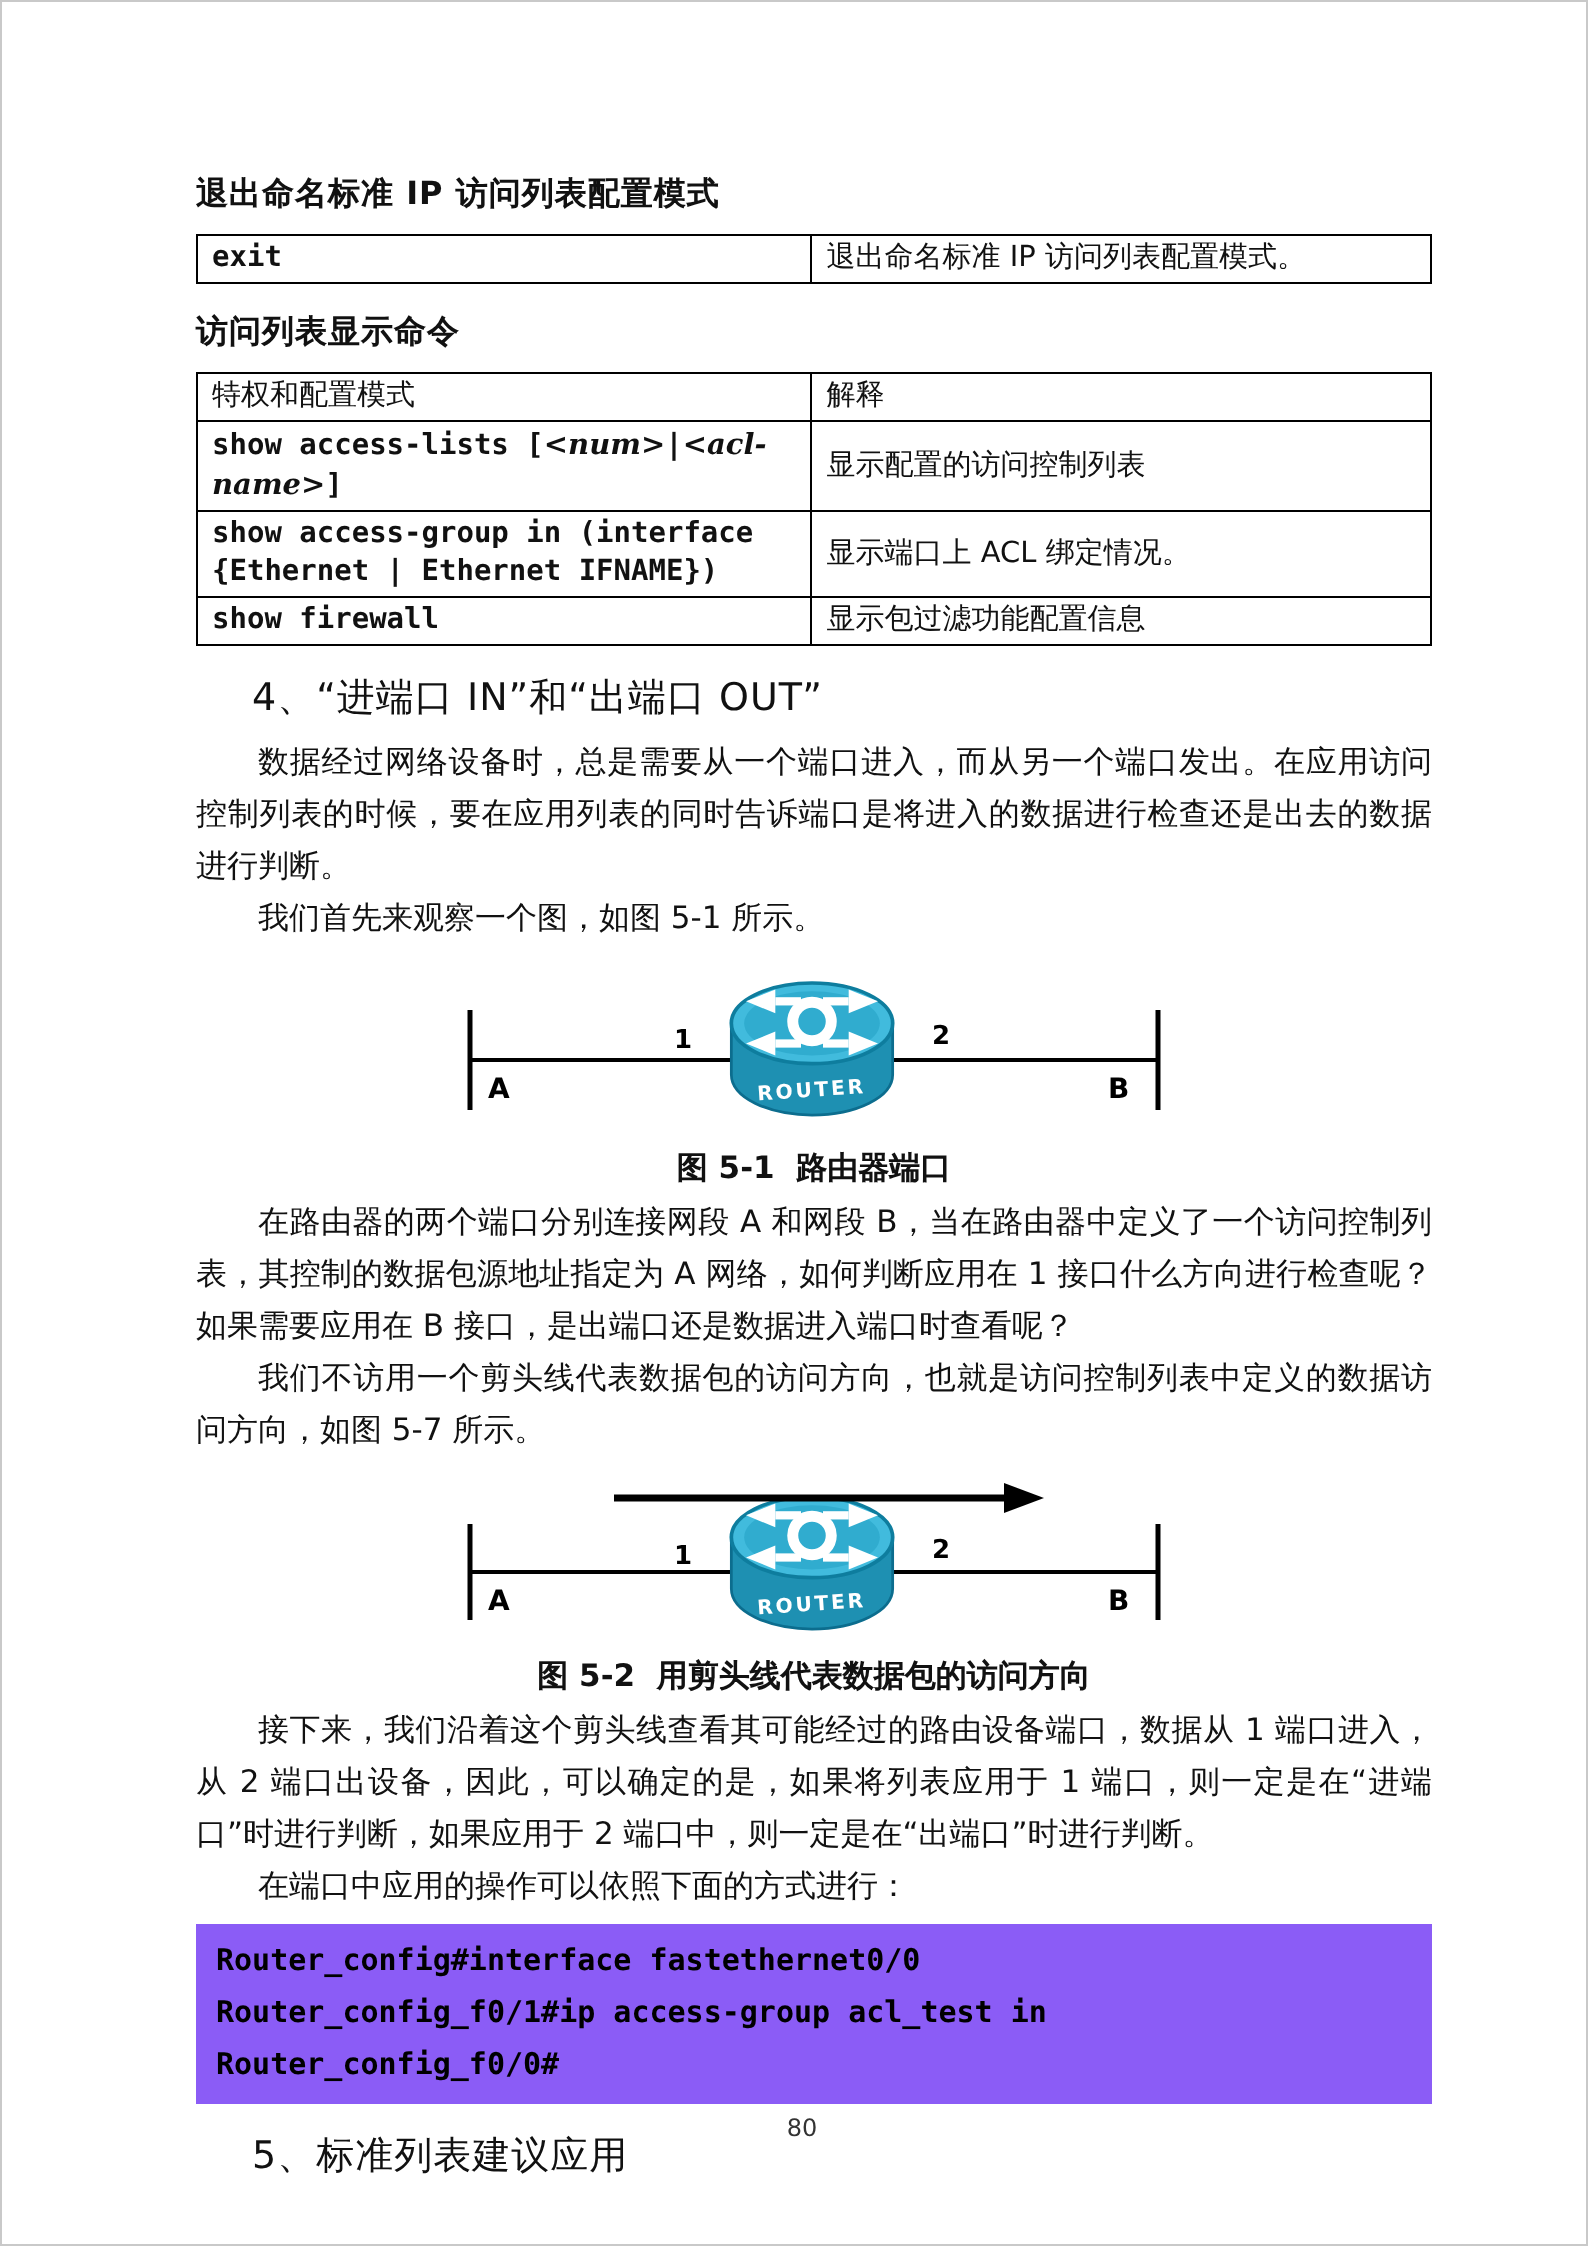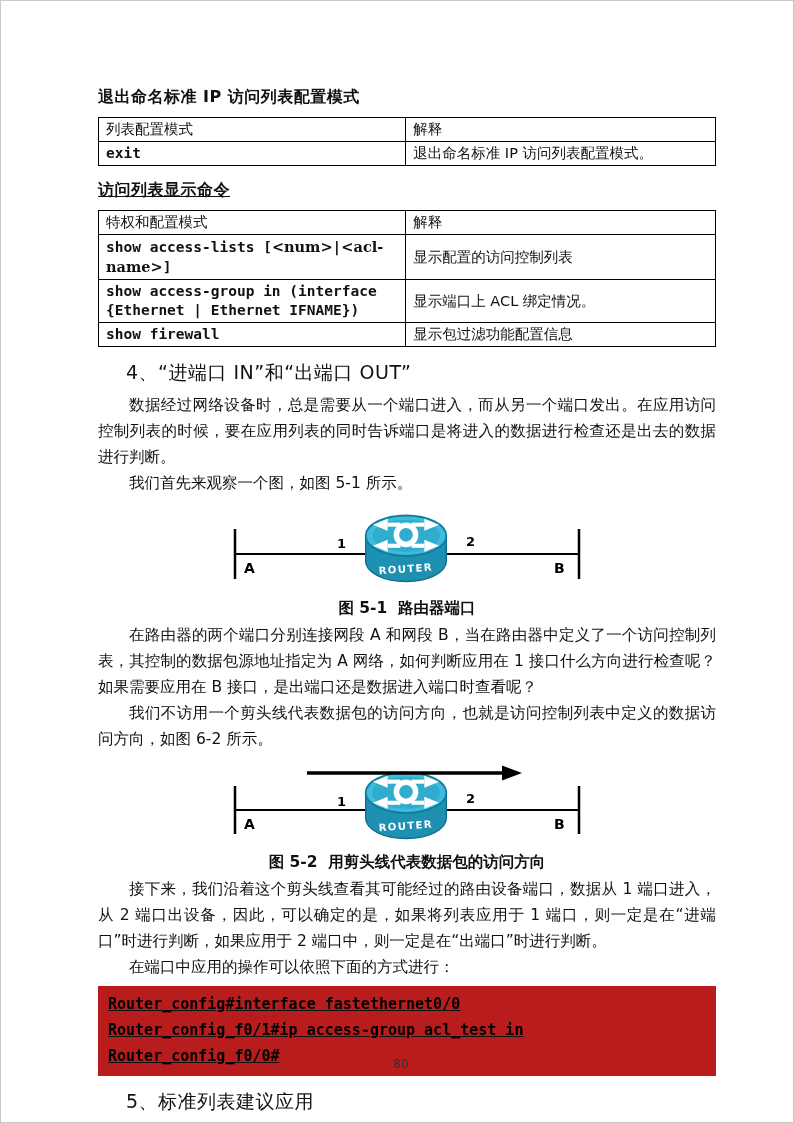--- a/index.html
+++ b/index.html
@@ -9,61 +9,60 @@
     font-family:"DejaVu Sans","Liberation Sans",sans-serif;
     color:#111; position:relative; overflow:hidden;
     border:1px solid #c9c9c9;
   }
   .content { padding:86px 77px 0 97px; }
 
   .tbl-heading {
     font-size:16px; font-weight:bold; letter-spacing:0.5px;
     margin:0 0 9px 0;
   }
-  .tbl-heading.second { margin-top:14px;text-decoration:underline; }
+  .tbl-heading.second { margin-top:14px; }
 
   table.cmdtable {
     width:100%; border-collapse:collapse; table-layout:fixed;
     margin-bottom:2px;
   }
   table.cmdtable td {
     border:1px solid #000;
     padding:2px 7px;
     font-size:14.5px;
     line-height:19px;
     vertical-align:middle;
   }
   td.col-mode { width:49.8%; }
   td.cmd {
     font-family:"DejaVu Sans Mono","Liberation Mono",monospace;
     font-weight:bold; font-size:14px; white-space:pre-wrap;
   }
-  td.cmd .var { font-family:"DejaVu Serif","Liberation Serif",serif; }
+  td.cmd .var { font-style:italic; font-family:"DejaVu Serif","Liberation Serif",serif; }
 
   .sec-heading {
     font-size:19px; font-weight:normal; margin:13px 0 6px 28px;
     letter-spacing:0.5px;
   }
   p.body-p {
     font-size:15.5px; line-height:26px; text-indent:2em;
     text-align:justify;
   }
 
   figure.diagram { margin:10px auto 0 auto; width:350px; text-align:center; }
   figure.diagram.fig2 { margin-top:8px; }
   .fig-caption {
     text-align:center; font-weight:bold; font-size:15.5px;
     line-height:24px; white-space:pre; margin-bottom:2px;
   }
 
   .codeblock {
-    background:#b91c1c;
+    background:#8b5cf6;
     margin-top:6px;
     padding:5px 10px 7px 10px;
-    text-decoration:underline;
   }
   .codeblock div {
     font-family:"DejaVu Sans Mono","Liberation Mono",monospace;
     font-weight:bold; font-size:15px; line-height:26px; color:#000;
     white-space:pre;
   }
 
   .page-footer {
     position:absolute; left:4px; top:1056px; width:100%;
     text-align:center; font-size:12px; color:#333;
@@ -94,24 +93,20 @@
     <text x="50" y="68" text-anchor="middle" fill="#ffffff" font-size="11" font-weight="bold" letter-spacing="1.5" transform="rotate(-4 50 68)">ROUTER</text>
   </symbol>
 </svg>
 
 <div class="content">
 
   <div class="tbl-heading">退出命名标准 IP 访问列表配置模式</div>
 
   <table class="cmdtable">
     <tbody>
-        <tr>
-      <td class="col-mode">列表配置模式</td>
-      <td>解释</td>
-    </tr>
     <tr>
       <td class="col-mode cmd">exit</td>
       <td>退出命名标准 IP 访问列表配置模式。</td>
     </tr>
   </tbody>
     </table>
 
   <div class="tbl-heading second">访问列表显示命令</div>
 
   <table class="cmdtable">
@@ -149,21 +144,21 @@
       <text x="12" y="67" font-size="14" font-weight="bold">A</text>
       <text x="322" y="67" font-size="14" font-weight="bold">B</text>
       <text x="105" y="42" font-size="13" font-weight="bold">1</text>
       <text x="234" y="40" font-size="13" font-weight="bold">2</text>
       <use href="#router-sym" xlink:href="#router-sym" x="128" y="4" width="92" height="77"></use>
     </svg>
     <figcaption class="fig-caption">图 5-1  路由器端口</figcaption>
   </figure>
 
   <p class="body-p">在路由器的两个端口分别连接网段 A 和网段 B，当在路由器中定义了一个访问控制列表，其控制的数据包源地址指定为 A 网络，如何判断应用在 1 接口什么方向进行检查呢？如果需要应用在 B 接口，是出端口还是数据进入端口时查看呢？</p>
-  <p class="body-p">我们不访用一个剪头线代表数据包的访问方向，也就是访问控制列表中定义的数据访问方向，如图 6-2 所示。</p>
+  <p class="body-p">我们不访用一个剪头线代表数据包的访问方向，也就是访问控制列表中定义的数据访问方向，如图 5-7 所示。</p>
 
   <figure class="diagram fig2">
     <svg width="350" height="86" viewBox="0 0 350 86">
       <line x1="2" y1="50" x2="348" y2="50" stroke="#000" stroke-width="2"></line>
       <line x1="3" y1="26" x2="3" y2="74" stroke="#000" stroke-width="2.5"></line>
       <line x1="347" y1="26" x2="347" y2="74" stroke="#000" stroke-width="2.5"></line>
       <text x="12" y="69" font-size="14" font-weight="bold">A</text>
       <text x="322" y="69" font-size="14" font-weight="bold">B</text>
       <text x="105" y="46" font-size="13" font-weight="bold">1</text>
       <text x="234" y="43" font-size="13" font-weight="bold">2</text>

